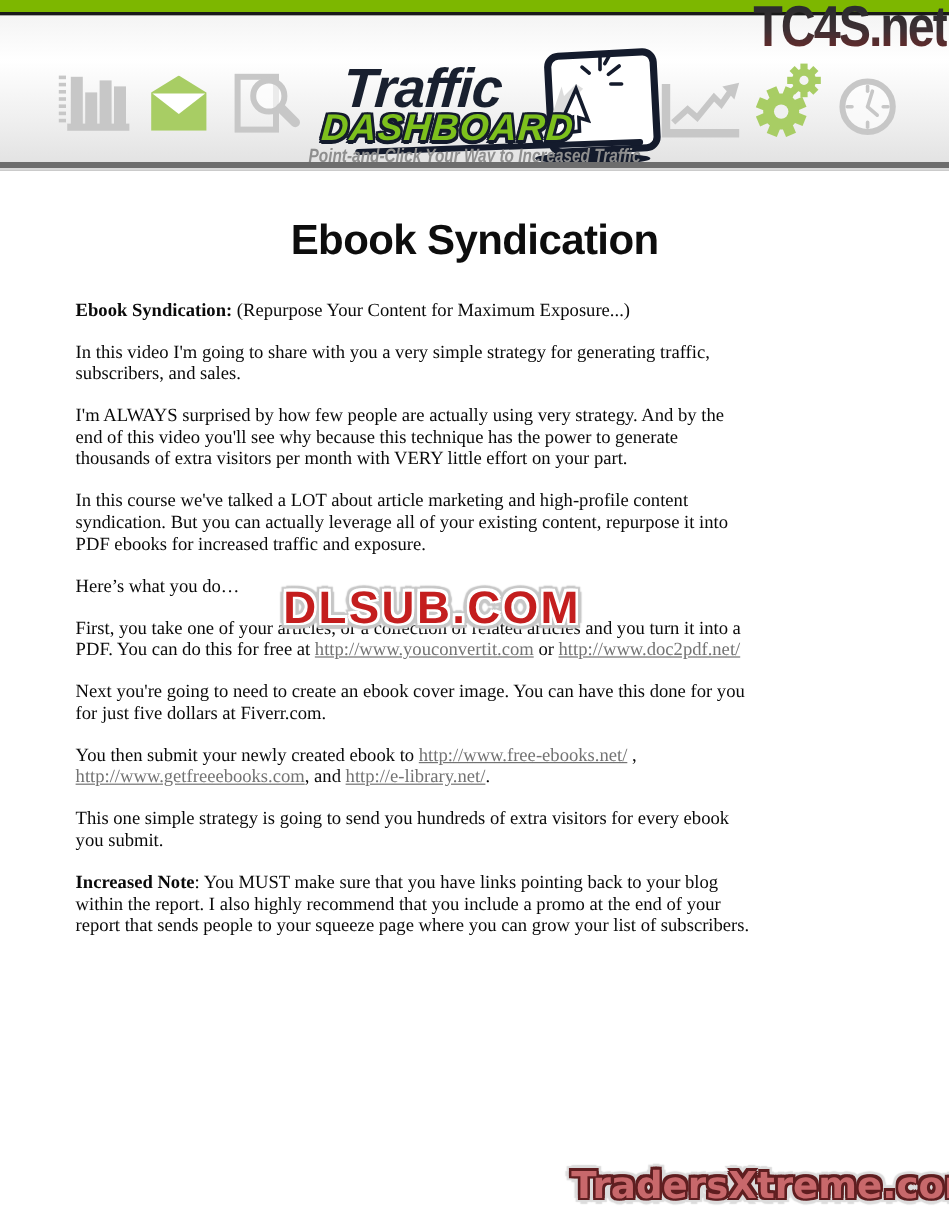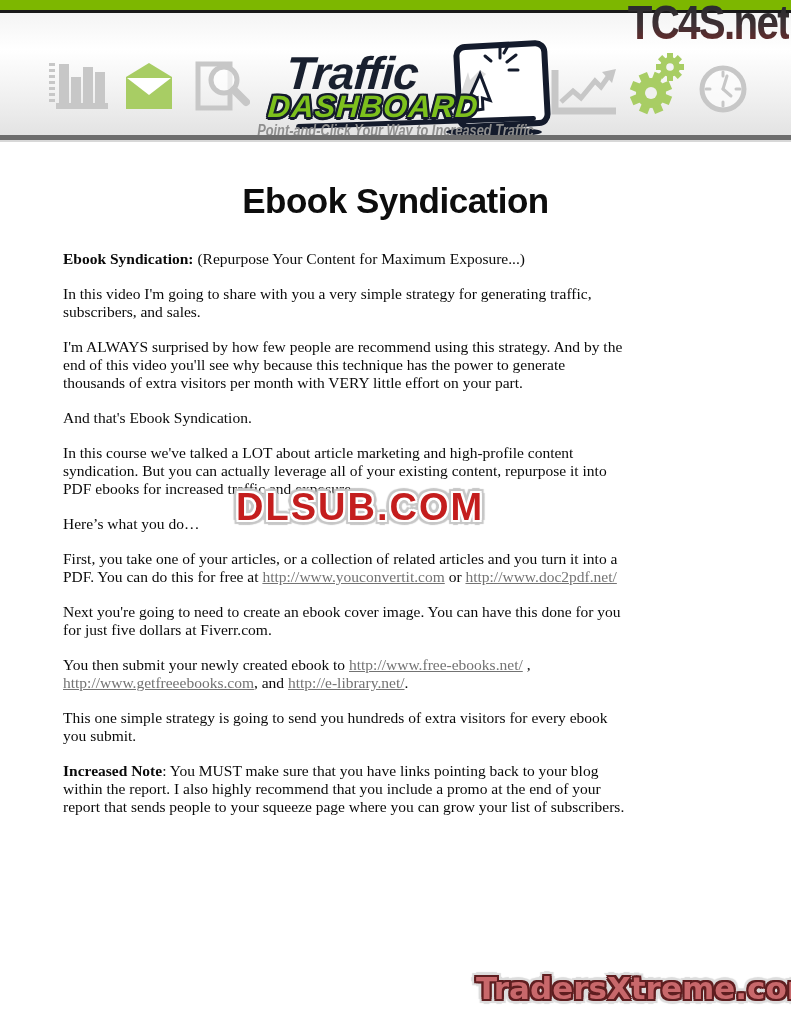--- a/index.html
+++ b/index.html
@@ -177,22 +177,21 @@
   </div>
   <div class="header-bottom"></div>
 
   <div class="wm-tc4s">TC4S.net</div>
 
   <div class="content">
     <h1 class="page-title">Ebook Syndication</h1>
     <div class="article">
         <p><strong>Ebook Syndication:</strong><span> (Repurpose Your Content for Maximum Exposure...)</span></p>
         <p><span>In this video I'm going to share with you a very simple strategy for generating traffic, subscribers, and sales.</span></p>
-        <p><span>I'm ALWAYS surprised by how few people are recommend using this strategy. And by the end of this video you'll see why because this technique has the power to generate thousands of extra visitors per month with VERY little effort on your part.</span></p>
-        <p><span>And that's Ebook Syndication.</span></p>
+        <p><span>I'm ALWAYS surprised by how few people are actually using very strategy. And by the end of this video you'll see why because this technique has the power to generate thousands of extra visitors per month with VERY little effort on your part.</span></p>
         <p><span>In this course we've talked a LOT about article marketing and high-profile content syndication. But you can actually leverage all of your existing content, repurpose it into PDF ebooks for increased traffic and exposure.</span></p>
         <p><span>Here’s what you do…</span></p>
         <p><span>First, you take one of your articles, or a collection of related articles and you turn it into a PDF. You can do this for free at </span><a class="lnk" href="#">http://www.youconvertit.com</a><span> or </span><a class="lnk" href="#">http://www.doc2pdf.net/</a></p>
         <p><span>Next you're going to need to create an ebook cover image. You can have this done for you for just five dollars at Fiverr.com.</span></p>
         <p><span>You then submit your newly created ebook to </span><a class="lnk" href="#">http://www.free-ebooks.net/</a><span> , </span><a class="lnk" href="#">http://www.getfreeebooks.com</a><span>, and </span><a class="lnk" href="#">http://e-library.net/</a><span>.</span></p>
         <p><span>This one simple strategy is going to send you hundreds of extra visitors for every ebook you submit.</span></p>
         <p><strong>Increased Note</strong><span>: You MUST make sure that you have links pointing back to your blog within the report. I also highly recommend that you include a promo at the end of your report that sends people to your squeeze page where you can grow your list of subscribers.</span></p>
       </div>
   </div>
 

